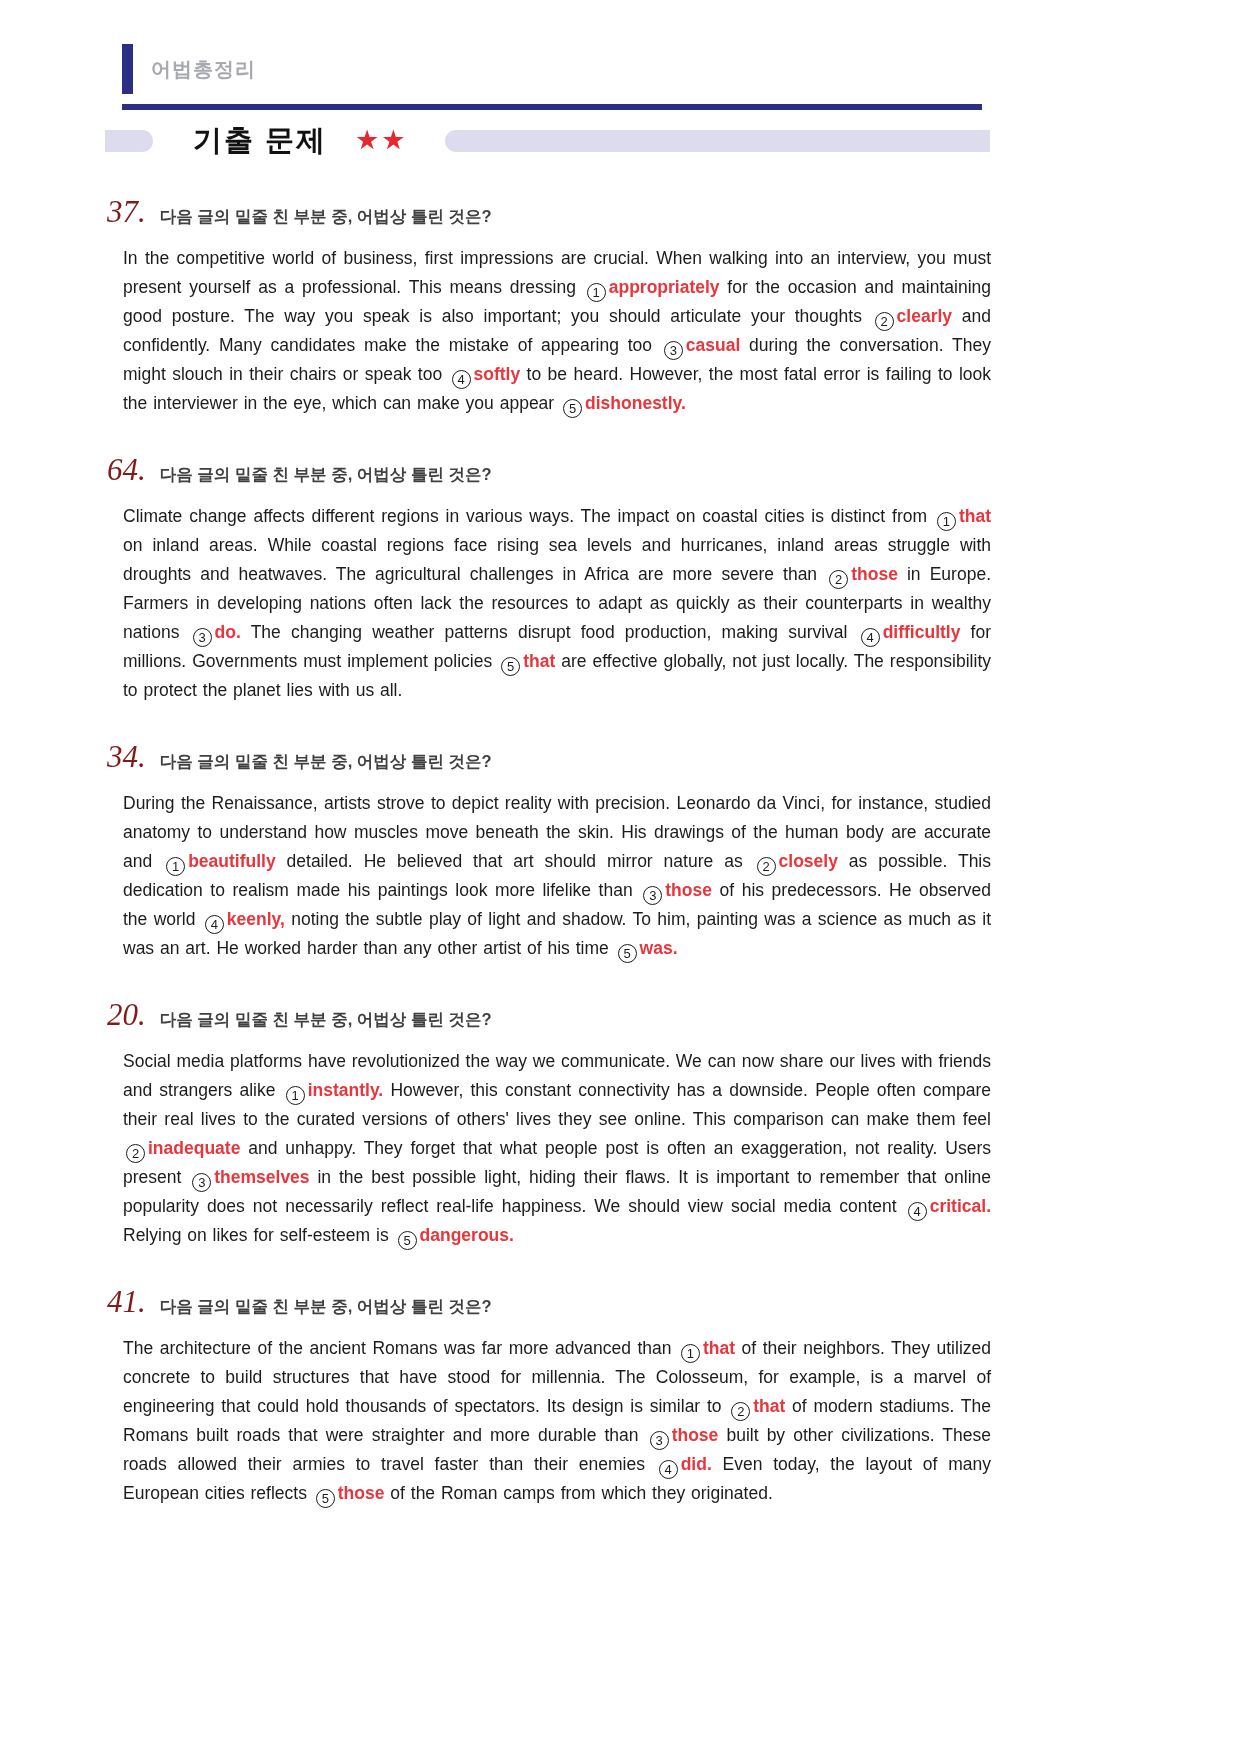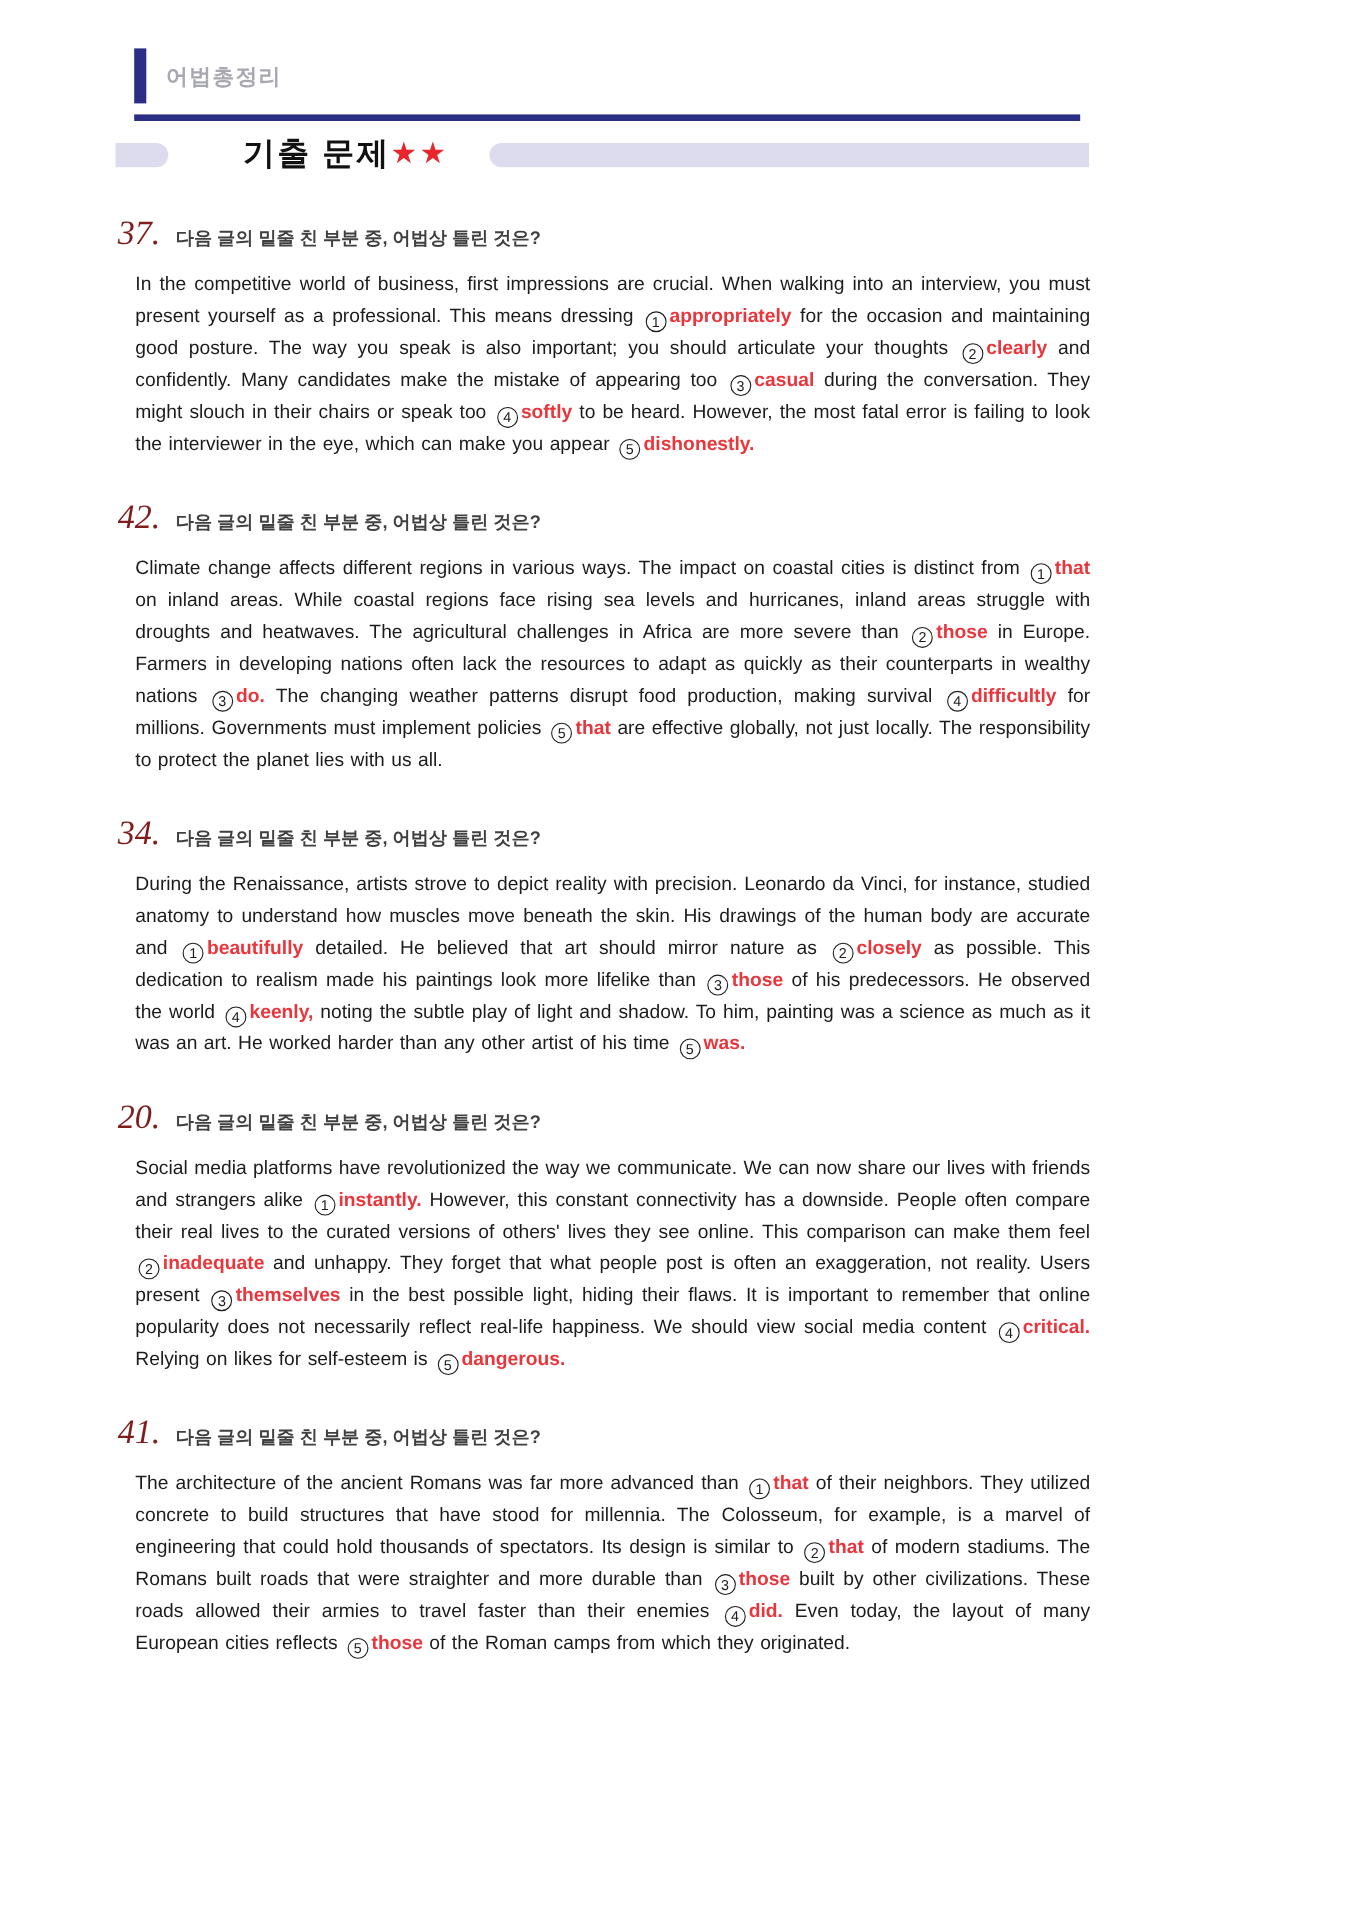--- a/index.html
+++ b/index.html
@@ -8,22 +8,22 @@
 
   
   .doc-header { position:absolute; left:122px; top:44px; display:flex; align-items:center; gap:18px; }
   .header-bar { width:11px; height:50px; background:#2b2e85; }
   .header-title { font-size:20px; font-weight:700; color:#a8a8b1; letter-spacing:1px; }
   .header-rule { position:absolute; left:122px; top:104px; width:860px; height:6px; background:#2b2e85; }
 
   
   .section-row { position:absolute; left:105px; top:126px; width:885px; display:flex; align-items:center; }
   .deco-left { width:48px; height:22px; background:#dcdcee; border-radius:0 11px 11px 0; }
-  .section-title { margin:0 0 0 68px; font-size:29px; font-weight:800; letter-spacing:2px; color:#111;
-                   display:flex; align-items:flex-start; gap:0; white-space:nowrap; line-height:1; }
+  .section-title { margin:0 0 0 40px; font-size:29px; font-weight:800; letter-spacing:2px; color:#111;
+                   display:flex; align-items:center; gap:28px; white-space:nowrap; line-height:1; }
   .stars { color:#e8262d; font-size:27px; letter-spacing:2px; }
   .deco-right { flex:1; height:22px; background:#dcdcee; margin-left:38px; border-radius:12px 0 0 12px; }
 
   
   #questions { position:absolute; left:107px; top:196px; width:900px; }
   .question { margin-bottom:36px; }
   .q-head { display:flex; align-items:baseline; gap:14px; margin-bottom:15px; }
   .q-number { font-family:"Liberation Serif","DejaVu Serif",serif; font-style:italic; font-size:31px; color:#7f1d1d; line-height:1; }
   .q-prompt { font-size:16.5px; font-weight:700; color:#404040; }
   .q-passage { margin:16px; text-align:justify; font-size:17.5px; line-height:29px; color:#1c1c1c; word-spacing:1px; }
@@ -62,21 +62,21 @@
   <section class="question">
     <div class="q-head">
       <span class="q-number">37.</span>
       <span class="q-prompt">다음 글의 밑줄 친 부분 중, 어법상 틀린 것은?</span>
     </div>
     <p class="q-passage">In the competitive world of business, first impressions are crucial. When walking into an interview, you must present yourself as a professional. This means dressing <span class="choice-num">1</span><span class="red-word">appropriately</span> for the occasion and maintaining good posture. The way you speak is also important; you should articulate your thoughts <span class="choice-num">2</span><span class="red-word">clearly</span> and confidently. Many candidates make the mistake of appearing too <span class="choice-num">3</span><span class="red-word">casual</span> during the conversation. They might slouch in their chairs or speak too <span class="choice-num">4</span><span class="red-word">softly</span> to be heard. However, the most fatal error is failing to look the interviewer in the eye, which can make you appear <span class="choice-num">5</span><span class="red-word">dishonestly.</span></p>
   </section>
 
   <section class="question">
     <div class="q-head">
-      <span class="q-number">42.</span>
+      <span class="q-number">64.</span>
       <span class="q-prompt">다음 글의 밑줄 친 부분 중, 어법상 틀린 것은?</span>
     </div>
     <p class="q-passage">Climate change affects different regions in various ways. The impact on coastal cities is distinct from <span class="choice-num">1</span><span class="red-word">that</span> on inland areas. While coastal regions face rising sea levels and hurricanes, inland areas struggle with droughts and heatwaves. The agricultural challenges in Africa are more severe than <span class="choice-num">2</span><span class="red-word">those</span> in Europe. Farmers in developing nations often lack the resources to adapt as quickly as their counterparts in wealthy nations <span class="choice-num">3</span><span class="red-word">do.</span> The changing weather patterns disrupt food production, making survival <span class="choice-num">4</span><span class="red-word">difficultly</span> for millions. Governments must implement policies <span class="choice-num">5</span><span class="red-word">that</span> are effective globally, not just locally. The responsibility to protect the planet lies with us all.</p>
   </section>
 
   <section class="question">
     <div class="q-head">
       <span class="q-number">34.</span>
       <span class="q-prompt">다음 글의 밑줄 친 부분 중, 어법상 틀린 것은?</span>
     </div>

